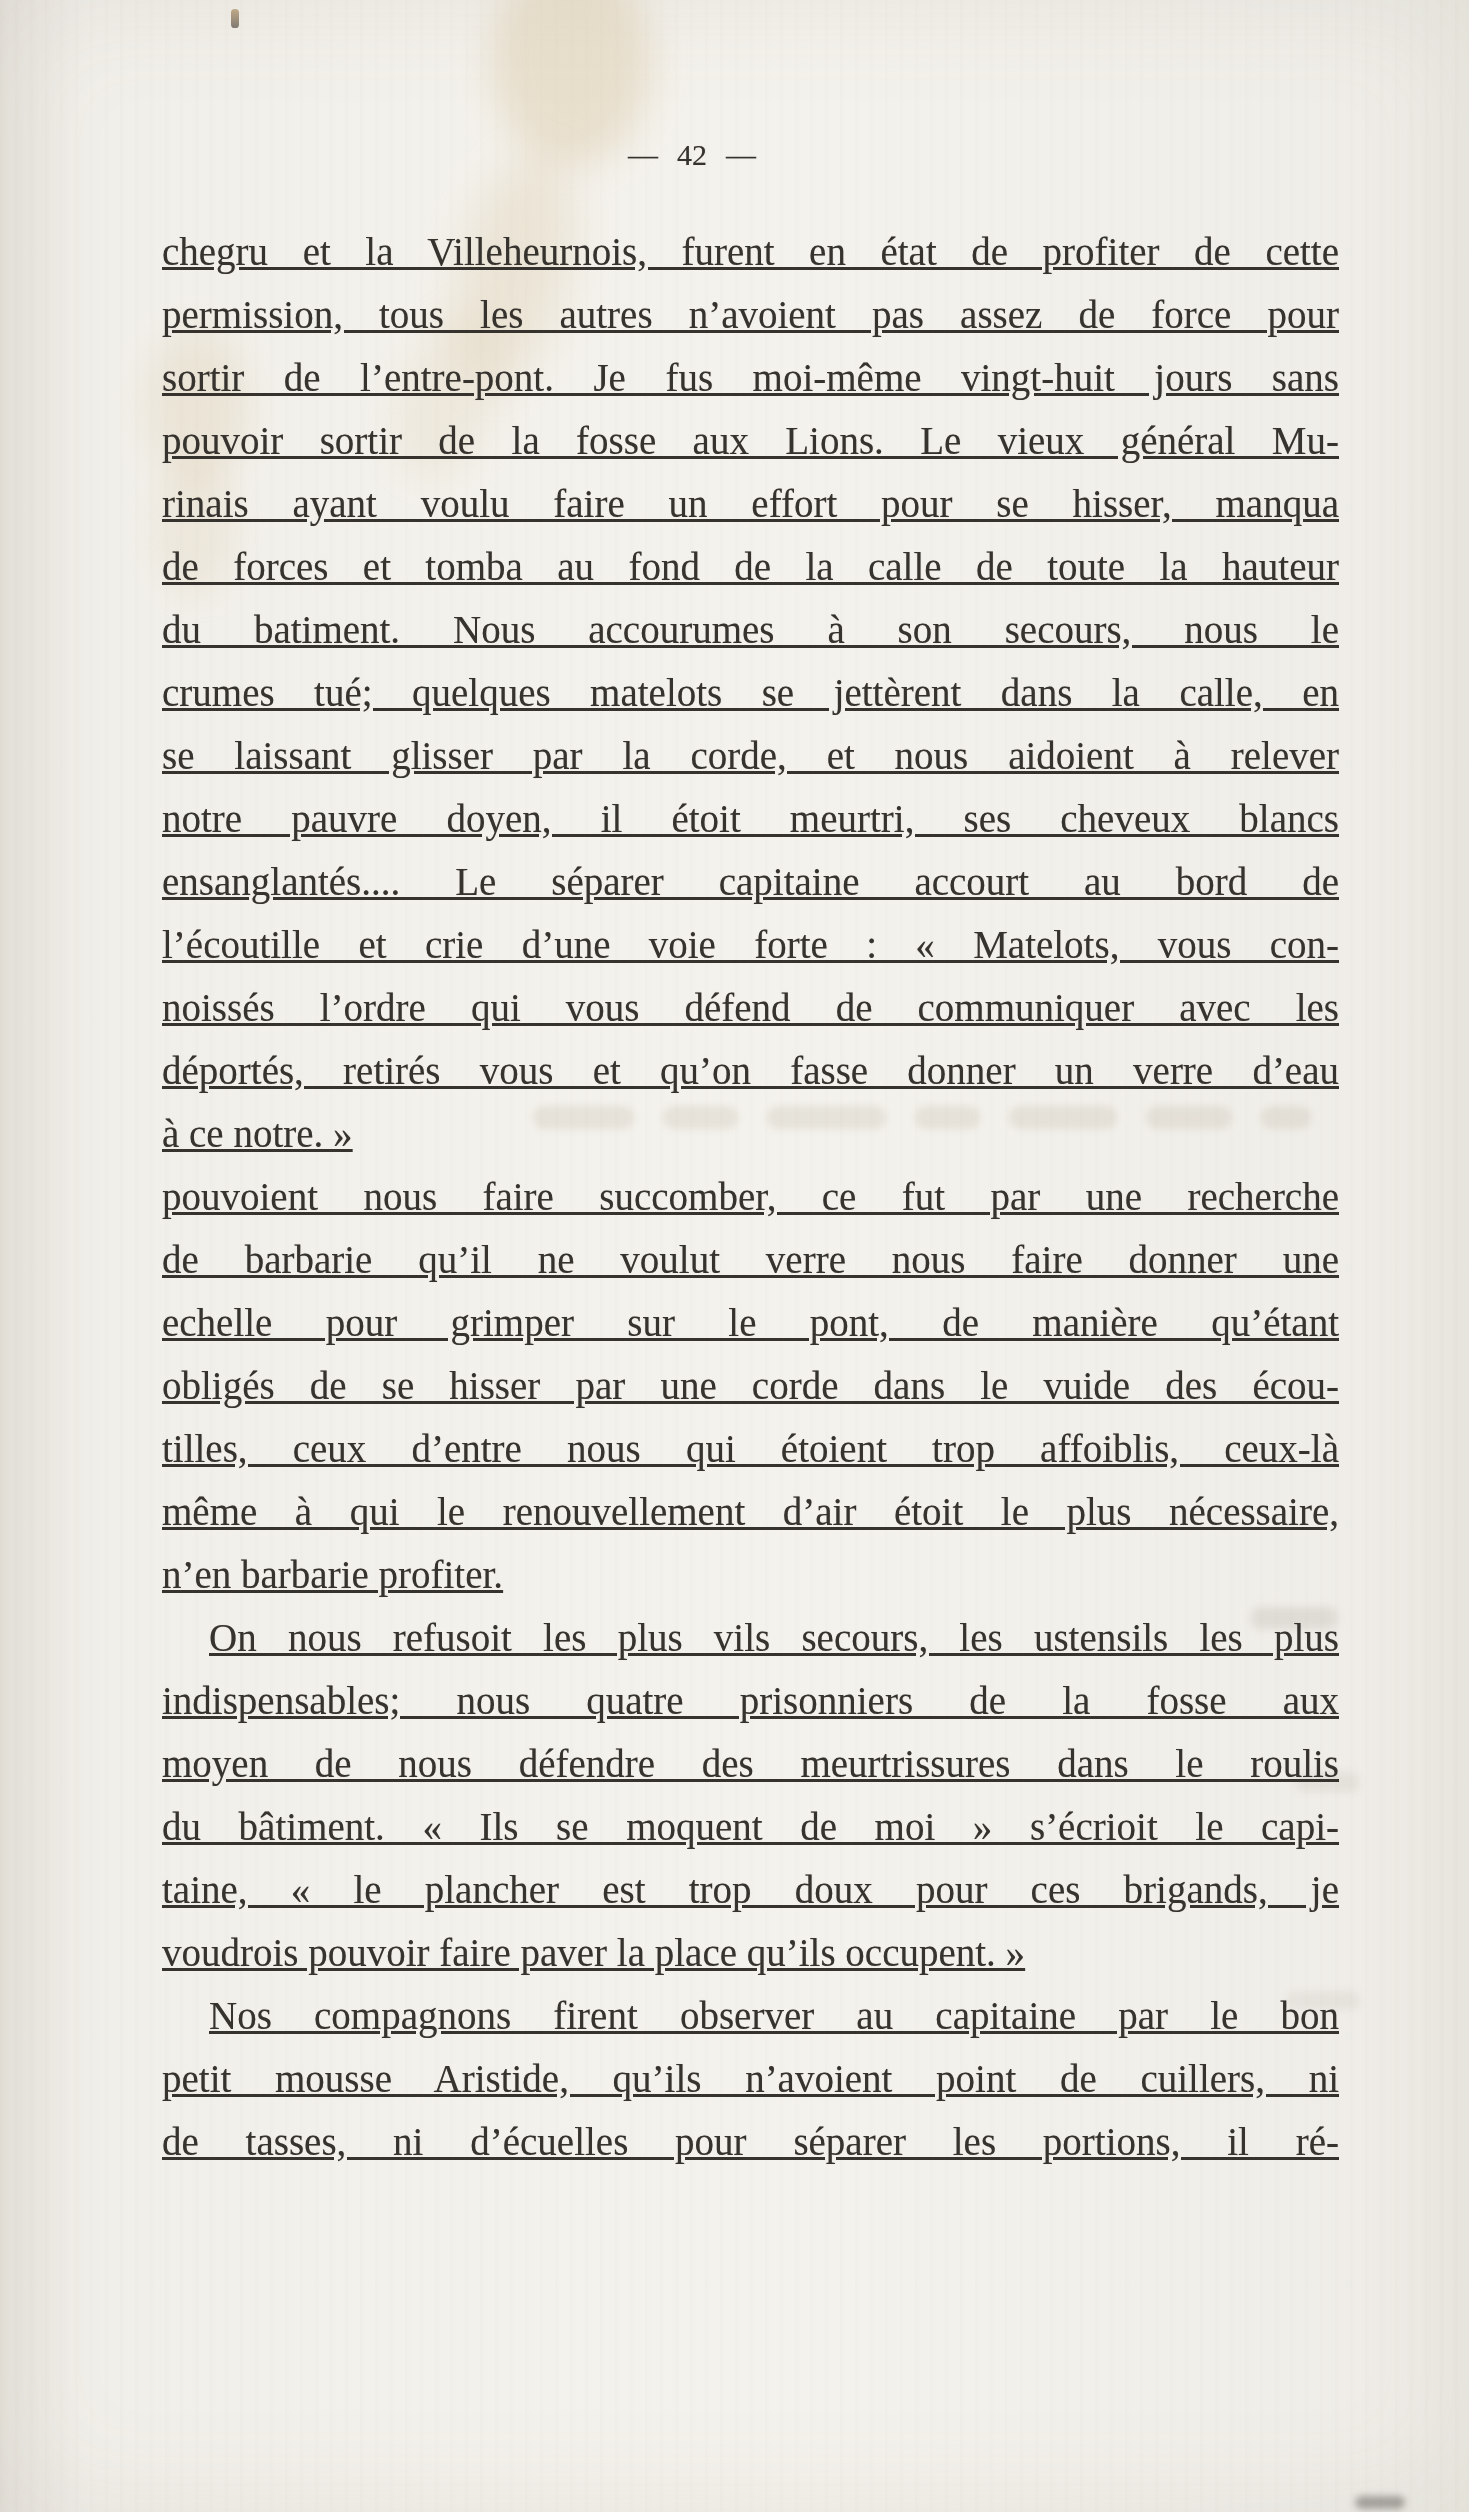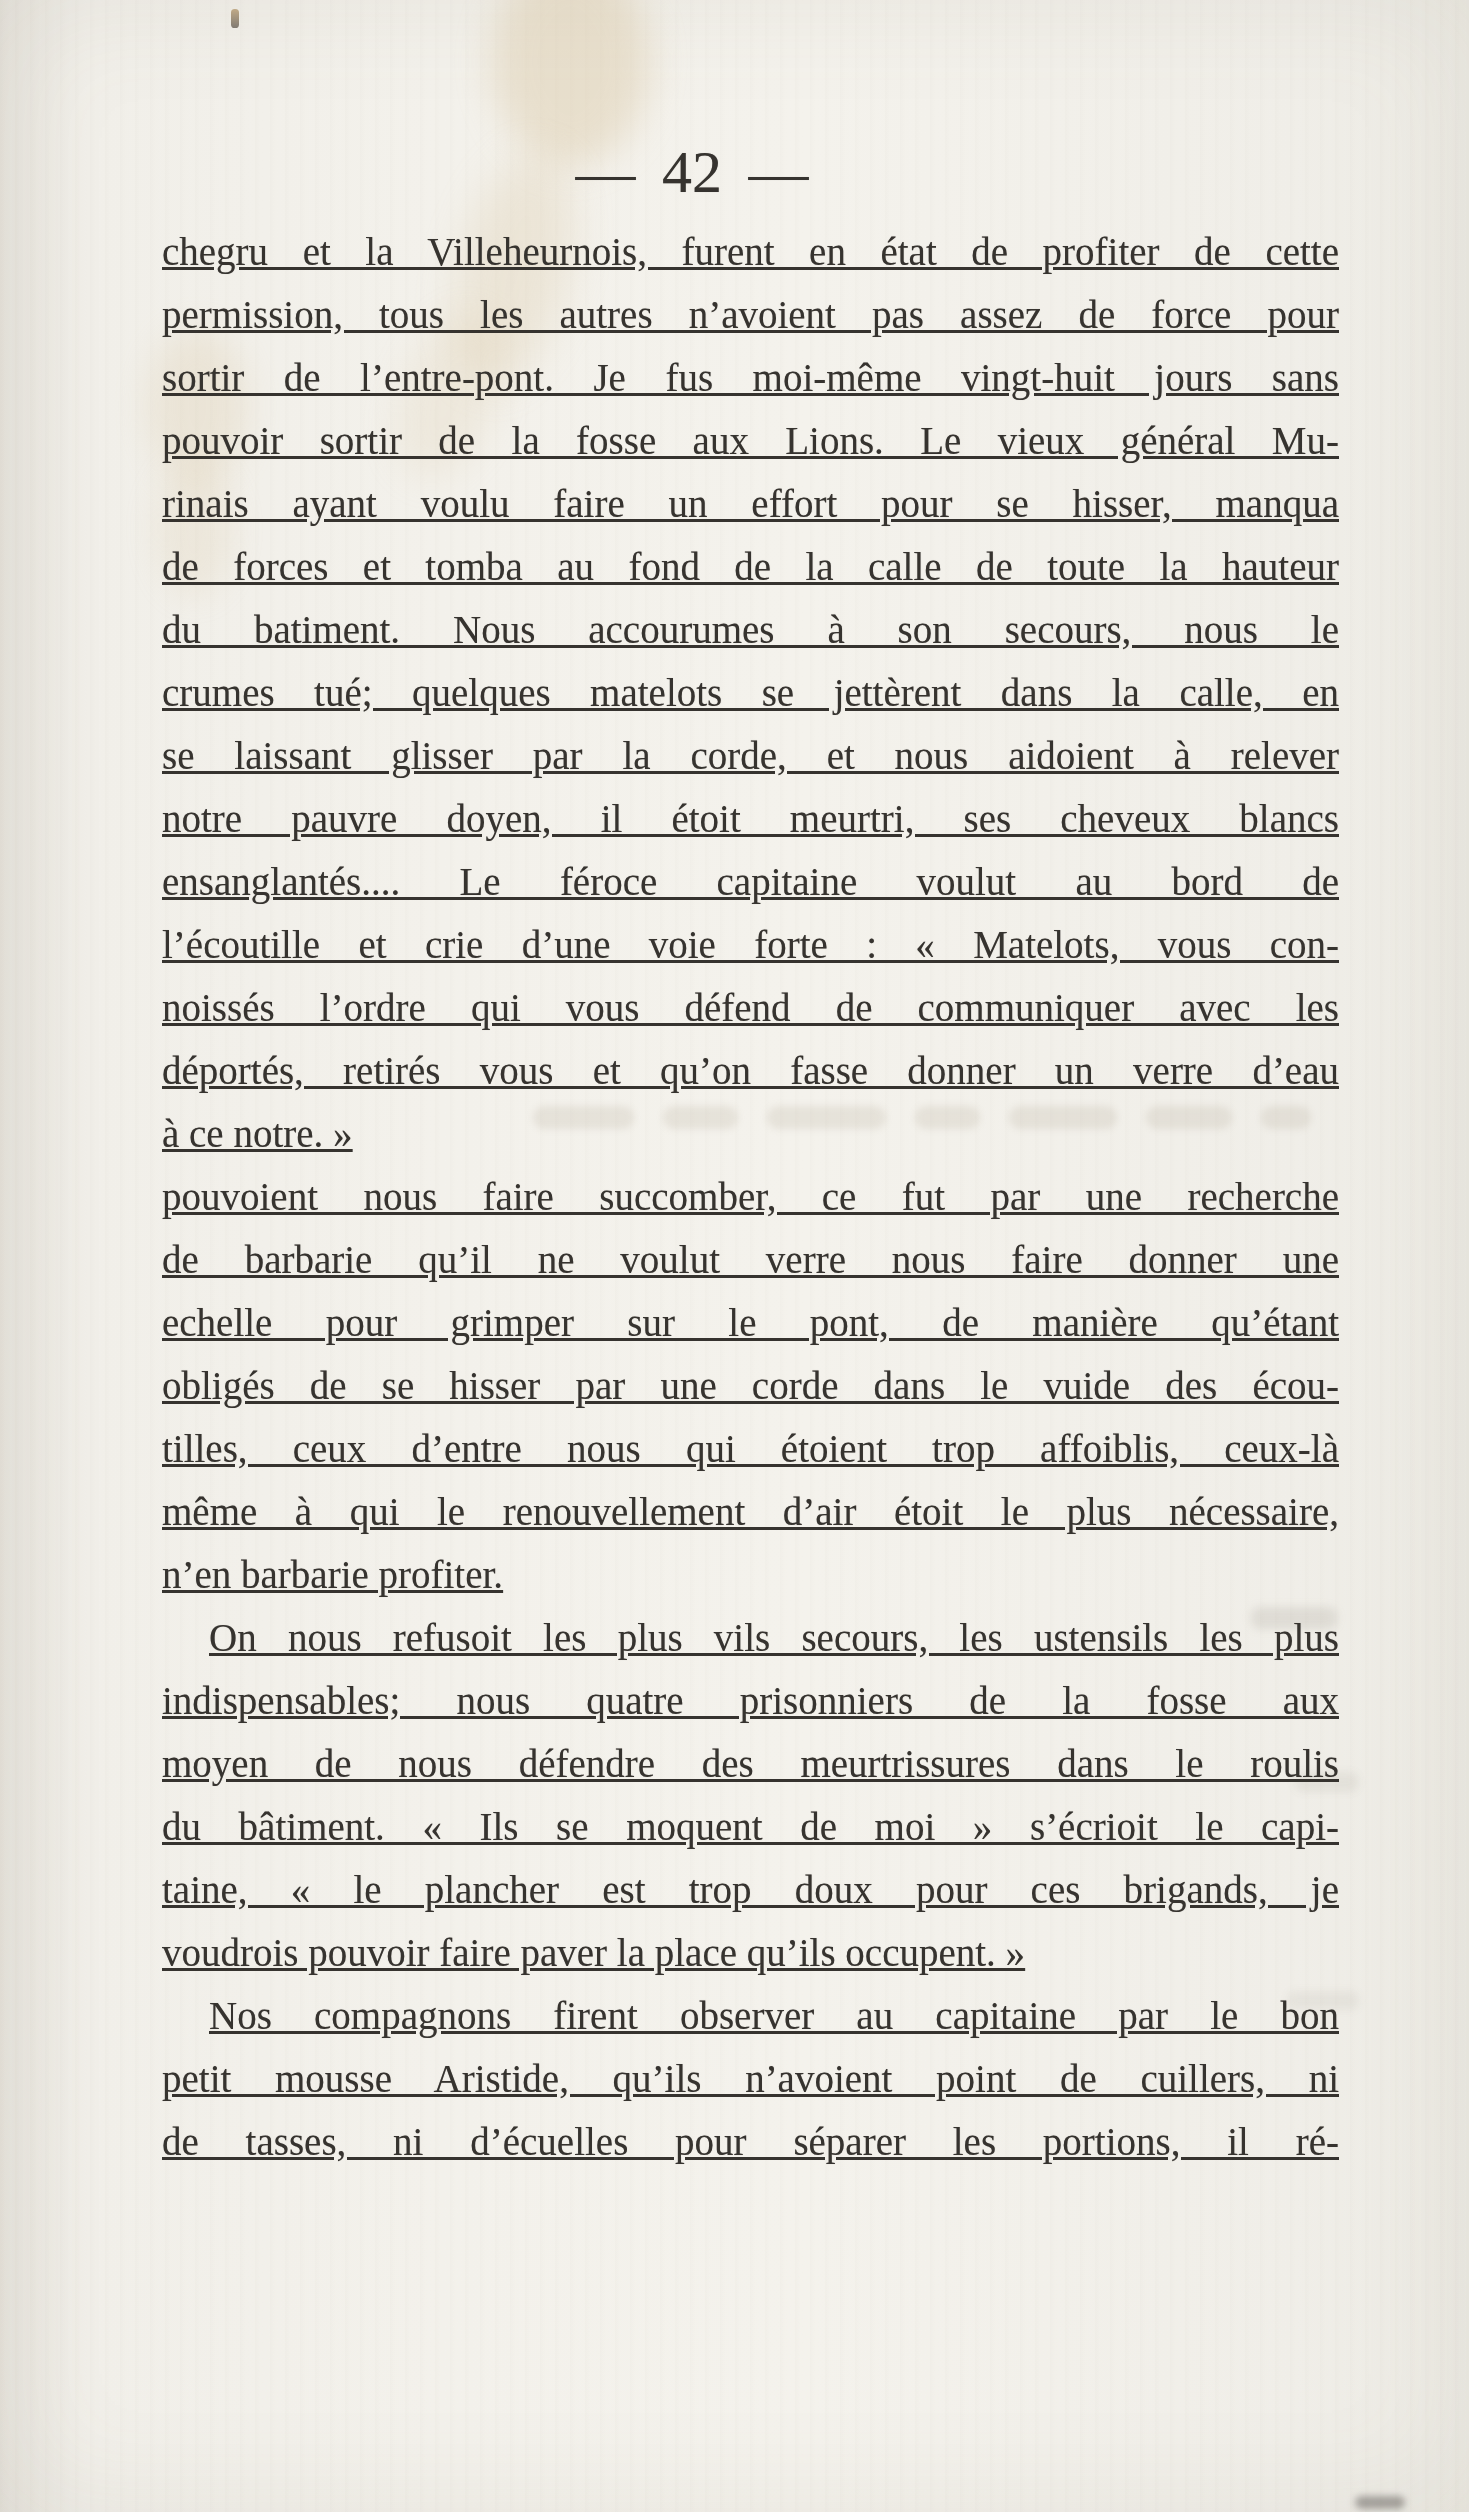--- a/index.html
+++ b/index.html
@@ -62,21 +62,21 @@
   .smudge-1 { left: 1251px; top: 1607px; width: 86px; height: 21.6px; }
   .smudge-2 { left: 1294px; top: 1772px; width: 65px;  height: 20px; opacity: .7; }
   .smudge-3 { left: 1287px; top: 1991px; width: 72px; height: 18.7px; opacity: .6; }
   .smudge-4 { left: 1355px; top: 2496px; width: 50px;  height: 13px; background: rgba(80,76,70,0.45); filter: blur(3.6px); }
 
   
   .pageno {
     position: absolute;
     top: 138px; left: 0; width: 1384px;
     text-align: center;
-    font-size: 60px;
+    font-size: 30px;
     word-spacing: 11.5px;
     color: var(--ink);
     text-shadow: 0 0 0.7px rgba(54,51,47,0.45);
   }
 
   .textblock {
     position: absolute;
     left: 162px; top: 220px;
     width: 1177px;
     font-size: 39px;
@@ -124,21 +124,21 @@
       <div class="line">chegru et la Villeheurnois, furent en état de profiter de cette</div>
       <div class="line">permission, tous les autres n’avoient pas assez de force pour</div>
       <div class="line">sortir de l’entre-pont. Je fus moi-même vingt-huit jours sans</div>
       <div class="line">pouvoir sortir de la fosse aux Lions. Le vieux général Mu-</div>
       <div class="line">rinais ayant voulu faire un effort pour se hisser, manqua</div>
       <div class="line">de forces et tomba au fond de la calle de toute la hauteur</div>
       <div class="line">du batiment. Nous accourumes à son secours, nous le</div>
       <div class="line">crumes tué; quelques matelots se jettèrent dans la calle, en</div>
       <div class="line">se laissant glisser par la corde, et nous aidoient à relever</div>
       <div class="line">notre pauvre doyen, il étoit meurtri, ses cheveux blancs</div>
-      <div class="line">ensanglantés.... Le féroce capitaine voulut au bord de</div>
+      <div class="line">ensanglantés.... Le séparer capitaine accourt au bord de</div>
       <div class="line">l’écoutille et crie d’une voie forte : « Matelots, vous con-</div>
       <div class="line">noissés l’ordre qui vous défend de communiquer avec les</div>
       <div class="line">déportés, retirés vous et qu’on fasse donner un verre d’eau</div>
       <div class="line flush-last">à ce notre. »</div>
       <div class="line">pouvoient nous faire succomber, ce fut par une recherche</div>
       <div class="line">de barbarie qu’il ne voulut verre nous faire donner une</div>
       <div class="line">echelle pour grimper sur le pont, de manière qu’étant</div>
       <div class="line">obligés de se hisser par une corde dans le vuide des écou-</div>
       <div class="line">tilles, ceux d’entre nous qui étoient trop affoiblis, ceux-là</div>
       <div class="line">même à qui le renouvellement d’air étoit le plus nécessaire,</div>

